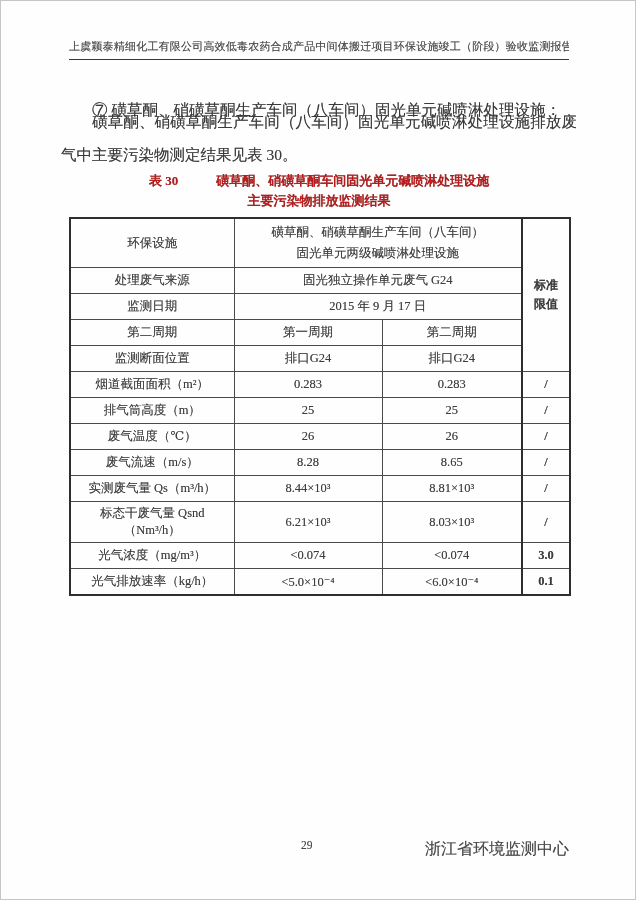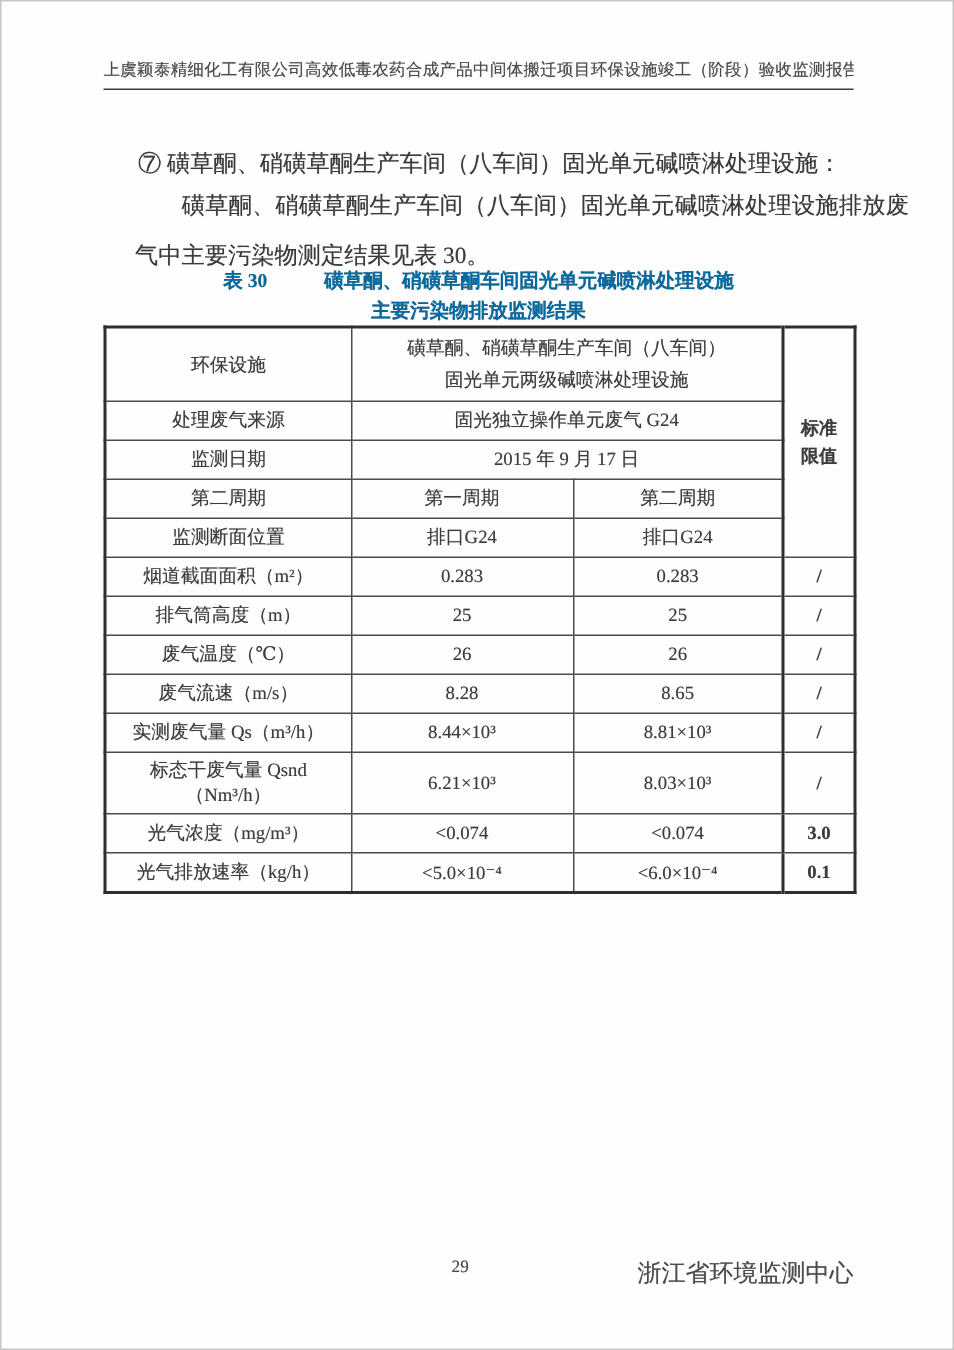--- a/index.html
+++ b/index.html
@@ -22,25 +22,25 @@
     font-size:11px; color:#4a4a4a; letter-spacing:0.2px;
     text-align:center; white-space:nowrap;
     padding-bottom:5px;
     border-bottom:1.5px solid #3a3a3a;
     overflow:hidden;
   }
 
   .para{ position:absolute; left:60px; width:516px; font-size:15.5px; line-height:33px; text-align:justify; }
   .para .indent{ display:inline-block; width:2em; }
   #para-intro1{ top:78px;margin-top:14px; }
-  #para-intro2{ top:120px;margin-left:29px; }
+  #para-intro2{ top:104px; }
   #para-conclusion{ top:576px; line-height:28.5px; }
 
-  .caption{ position:absolute; left:68px; width:500px; top:176px; text-align:center;
-    font-weight:bold; font-size:13px; line-height:20px; color:#0369a1; }
+  .caption{ position:absolute; left:68px; width:500px; top:170px; text-align:center;
+    font-weight:bold; font-size:13px; line-height:20px; color:#b91c1c; }
   .caption .cap-line1{ display:flex; justify-content:center; gap:38px; }
 
   table.monitor{
     position:absolute; left:68px; top:208px; width:500px;
     border-collapse:collapse;
     font-size:12.5px; color:#3d3d3d;
     table-layout:fixed;
   }
   table.monitor td{
     border:1px solid #4a4a4a;

